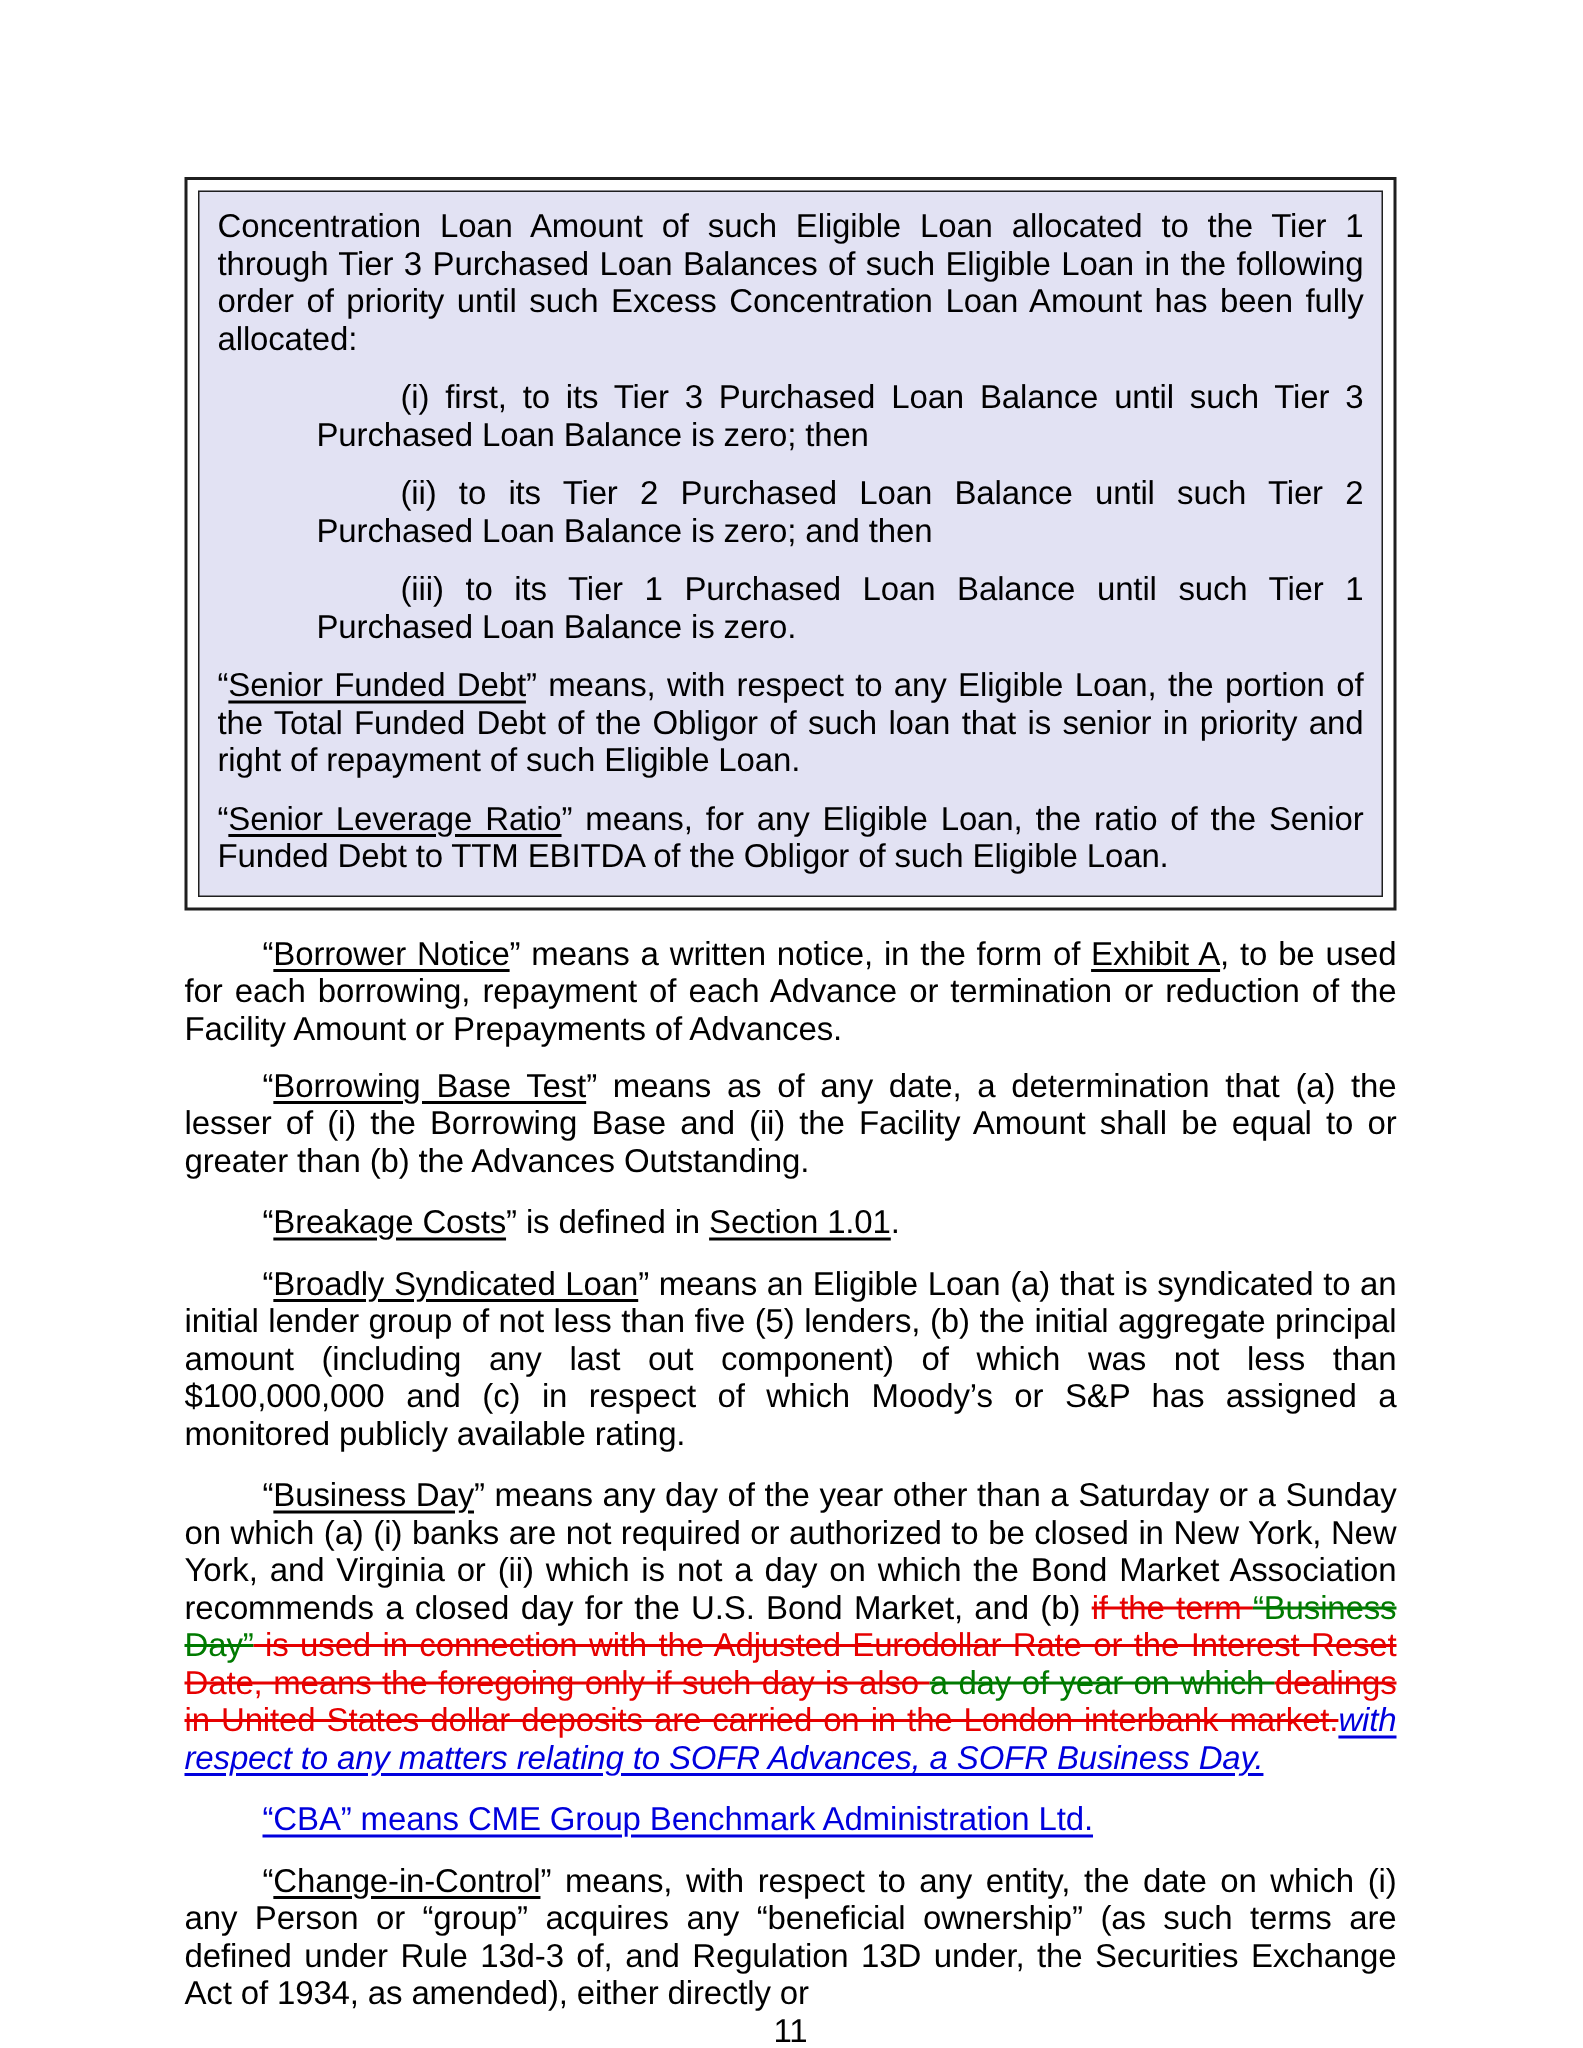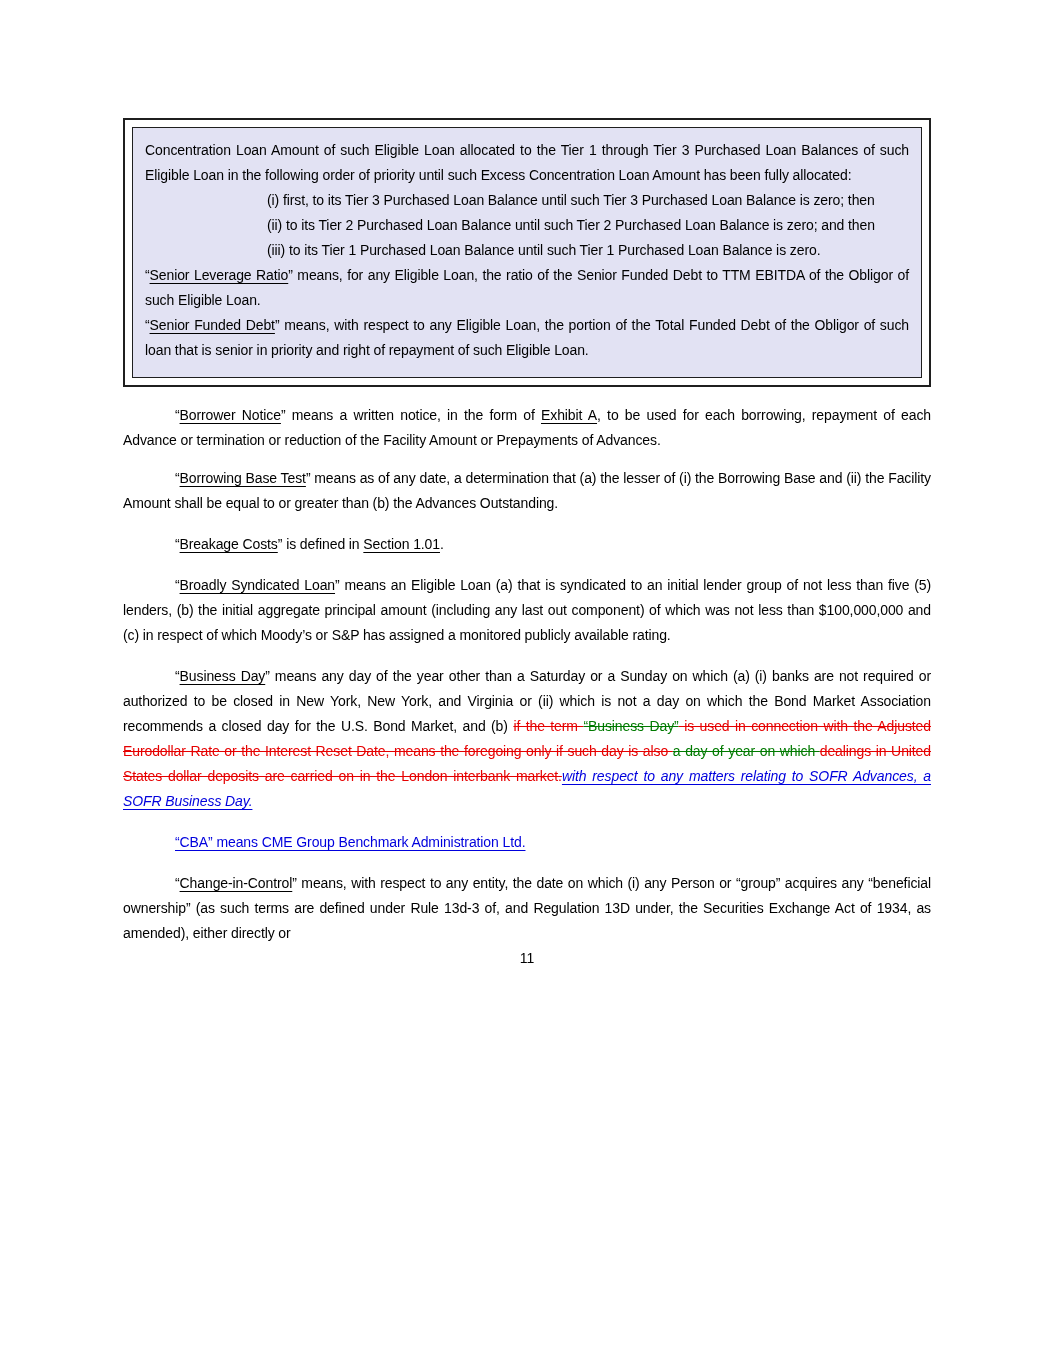--- a/index.html
+++ b/index.html
@@ -16,38 +16,38 @@
     background:#ffffff;
     font-family:"Liberation Sans", sans-serif;
     color:#000;
     position:relative;
     overflow:hidden;
   }
   .content{
     position:absolute;
     left:123px; top:118px;
     width:808px;
-    font-size:14px;
+    font-size:22px;
     line-height:25px;
     letter-spacing:-0.1px;
   }
   p{ margin:0; text-align:justify; }
 
   
   .hbox-outer{
     border:2px solid var(--border);
     padding:7px;
     background:#ffffff;
   }
   .hbox-inner{
     border:1px solid var(--border);
     background:var(--box-fill);
     padding:10px 12px 14px 12px;
   }
-  .hbox-inner p{ }
+  .hbox-inner p{ margin-top:14px; }
   .hbox-inner p:first-child{ margin-top:0; }
   .list-item{
     padding-left:66px;
     text-indent:56px;
   }
 
   
   .para{
     margin-top:16px;
     text-indent:52px;
@@ -94,23 +94,23 @@
   <div class="hbox-outer">
     <div class="hbox-inner">
       <p>Concentration Loan Amount of such Eligible Loan allocated to the Tier 1 through Tier 3 Purchased Loan Balances of such Eligible Loan in the following order of priority until such Excess Concentration Loan Amount has been fully allocated:</p>
 
       <p class="list-item">(i) first, to its Tier 3 Purchased Loan Balance until such Tier 3 Purchased Loan Balance is zero; then</p>
 
       <p class="list-item">(ii) to its Tier 2 Purchased Loan Balance until such Tier 2 Purchased Loan Balance is zero; and then</p>
 
       <p class="list-item">(iii) to its Tier 1 Purchased Loan Balance until such Tier 1 Purchased Loan Balance is zero.</p>
 
+      <p><span>“</span><span class="ul">Senior Funded Debt</span><span>” means, with respect to any Eligible Loan, the portion of the Total Funded Debt of the Obligor of such loan that is senior in priority and right of repayment of such Eligible Loan.</span></p>
+
       <p><span>“</span><span class="ul">Senior Leverage Ratio</span><span>” means, for any Eligible Loan, the ratio of the Senior Funded Debt to TTM EBITDA of the Obligor of such Eligible Loan.</span></p>
-
-      <p><span>“</span><span class="ul">Senior Funded Debt</span><span>” means, with respect to any Eligible Loan, the portion of the Total Funded Debt of the Obligor of such loan that is senior in priority and right of repayment of such Eligible Loan.</span></p>
     </div>
   </div>
 
   <p class="para"><span>“</span><span class="ul">Borrower Notice</span><span>” means a written notice, in the form of </span><span class="ul">Exhibit A</span><span>, to be used for each borrowing, repayment of each Advance or termination or reduction of the Facility Amount or Prepayments of Advances.</span></p>
 
   <p class="para first-after-box"><span>“</span><span class="ul">Borrowing Base Test</span><span>” means as of any date, a determination that (a) the lesser of (i) the Borrowing Base and (ii) the Facility Amount shall be equal to or greater than (b) the Advances Outstanding.</span></p>
 
   <p class="para"><span>“</span><span class="ul">Breakage Costs</span><span>” is defined in </span><span class="ul">Section 1.01</span><span>.</span></p>
 
   <p class="para"><span>“</span><span class="ul">Broadly Syndicated Loan</span><span>” means an Eligible Loan (a) that is syndicated to an initial lender group of not less than five (5) lenders, (b) the initial aggregate principal amount (including any last out component) of which was not less than $100,000,000 and (c) in respect of which Moody’s or S&amp;P has assigned a monitored publicly available rating.</span></p>

